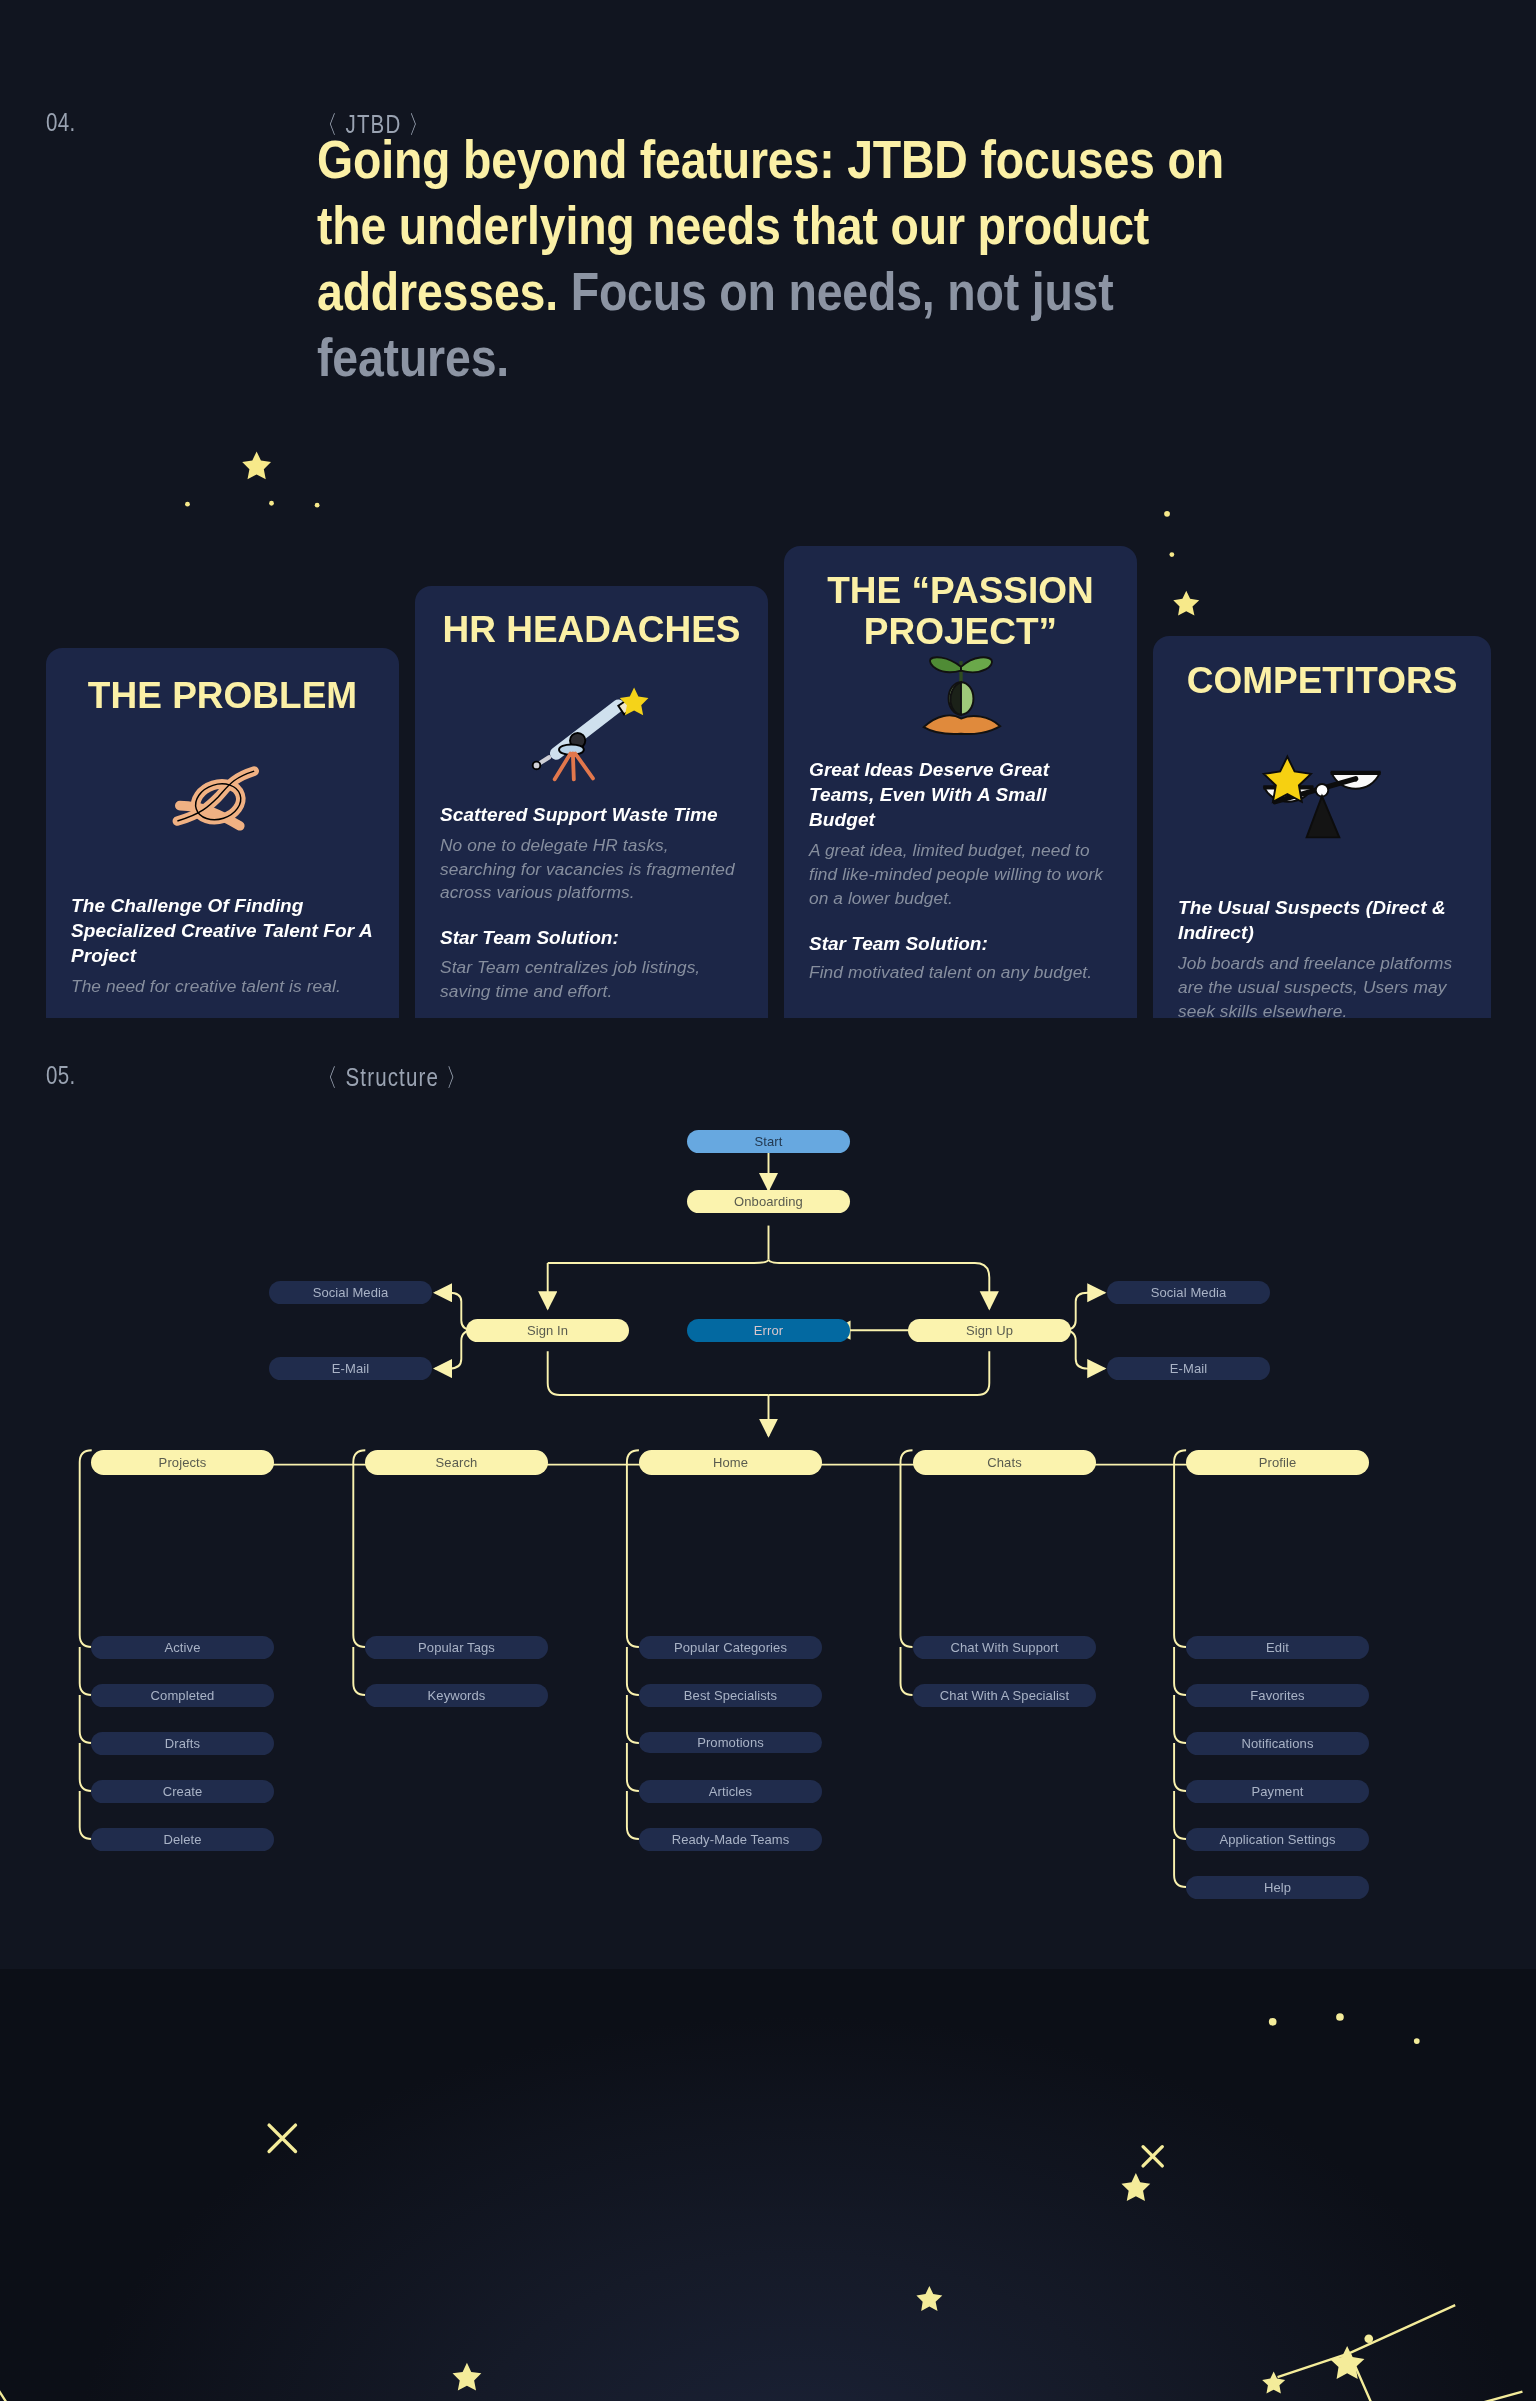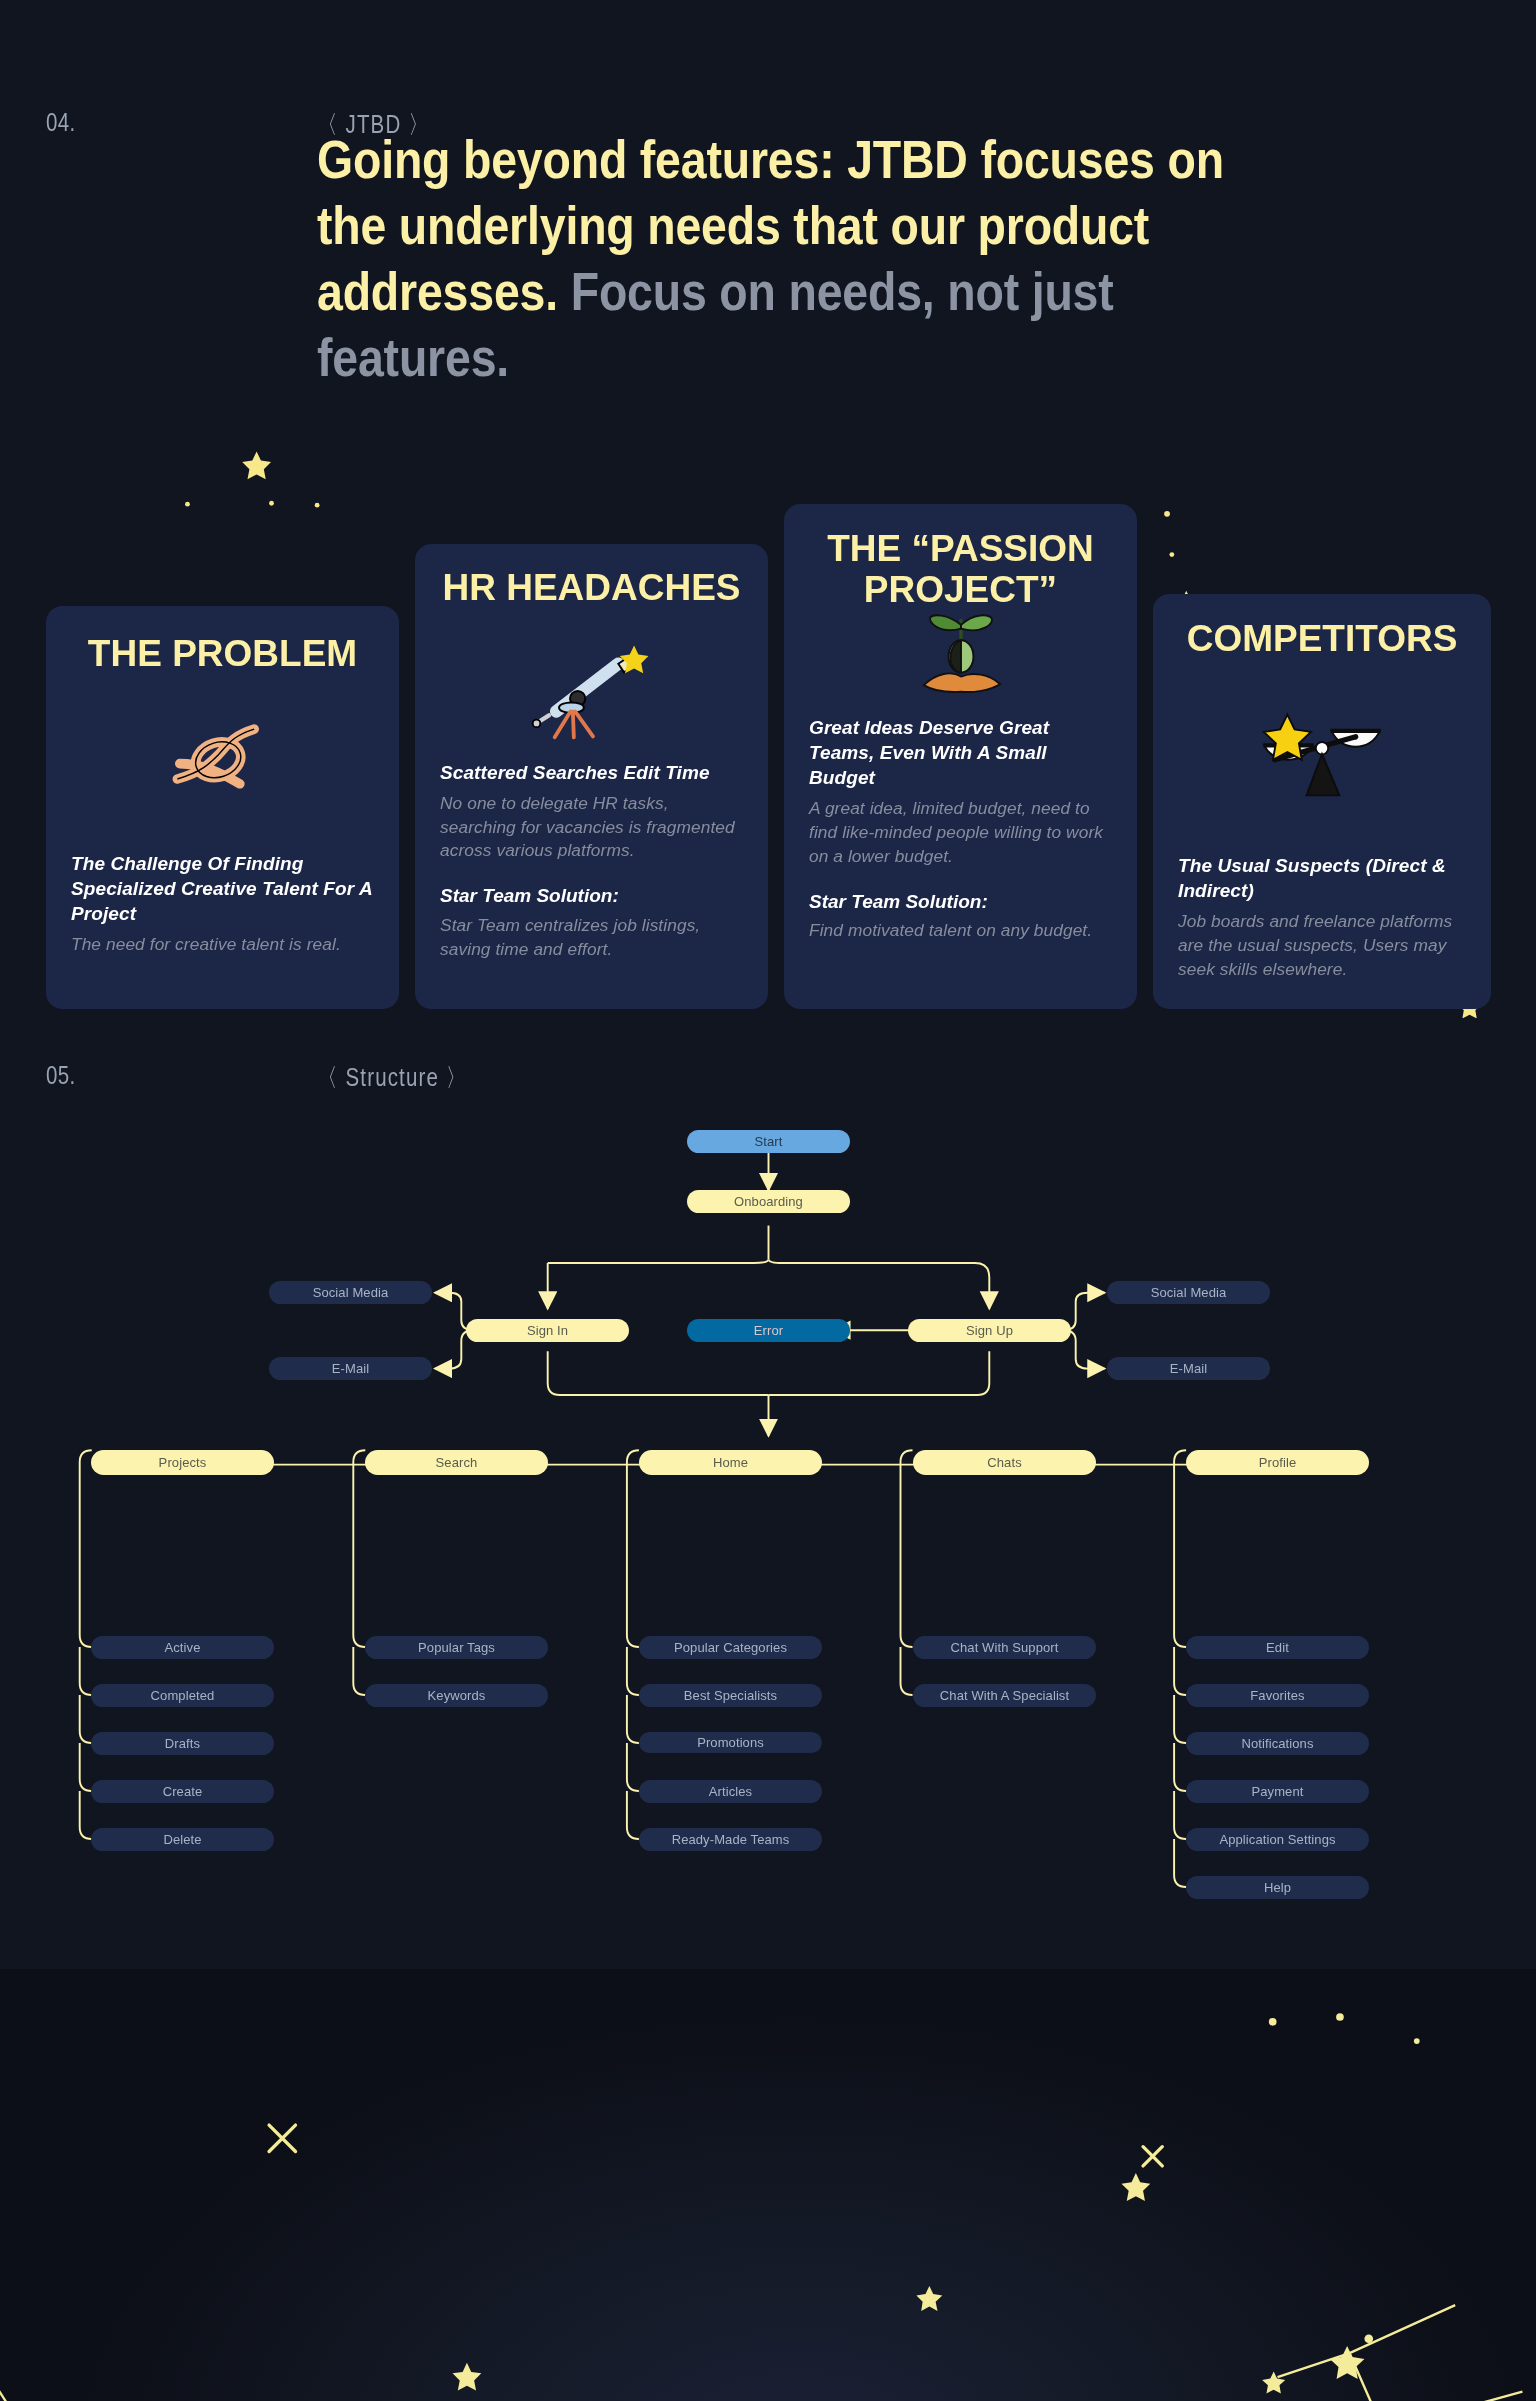--- a/index.html
+++ b/index.html
@@ -45,20 +45,21 @@
   .jtbd-headline .dim { color: #8c94a3; }
 
   
   .cards { position: absolute; left: 0; top: 375px; width: 1537px; height: 634px; }
   .card {
     position: absolute;
     background: #1c2murdered;
     background: #1c2647;
     border-radius: 16.3px;
     padding: 0 25px;
+    margin-top: 42px;
   }
   .card-title {
     position: absolute; left: 0; right: 0; text-align: center;
     font-family: "Liberation Sans Narrow", "Liberation Sans", sans-serif;
     font-weight: bold; color: #fbf0a6;
     font-size: 36px; line-height: 1.1; letter-spacing: 0px;
   }
   .card-art {
     position: absolute; left: 0; right: 0; text-align: center; line-height: 0;
   }
@@ -189,21 +190,21 @@
             <circle cx="120" cy="133" r="16" fill="#2b2b30"></circle>
             <path d="M60 168 l-22 14" stroke="#cfcfd6" stroke-width="9" stroke-linecap="round"></path>
             <circle cx="34" cy="185" r="8" fill="#cfcfd6"></circle>
             <ellipse cx="107" cy="152" rx="26" ry="11" fill="#b9d3e8"></ellipse>
             <path d="M105 160 L72 214 M110 160 L112 214 M115 160 L152 212" stroke="#e2774c" stroke-width="8" stroke-linecap="round"></path>
           </g>
           <path d="M238 22 l9 19 21 3 -15 15 4 21 -19 -10 -19 10 4 -21 -15 -15 21 -3z" fill="#f5d319"></path>
         </svg>
       </div>
       <div class="card-body">
-        <div class="card-h">Scattered Searches Edit Time</div>
+        <div class="card-h">Scattered Support Waste Time</div>
         <div class="card-p">No one to delegate HR tasks, searching for vacancies is fragmented across various platforms.</div>
         <div class="card-sol">Star Team Solution:</div>
         <div class="card-p">Star Team centralizes job listings, saving time and effort.</div>
       </div>
     </article>
 
     <article class="card" id="card-2">
       <div class="card-title">THE “PASSION PROJECT”</div>
       <div class="card-art">
         <svg width="144" height="110" viewBox="0 0 300 230">

